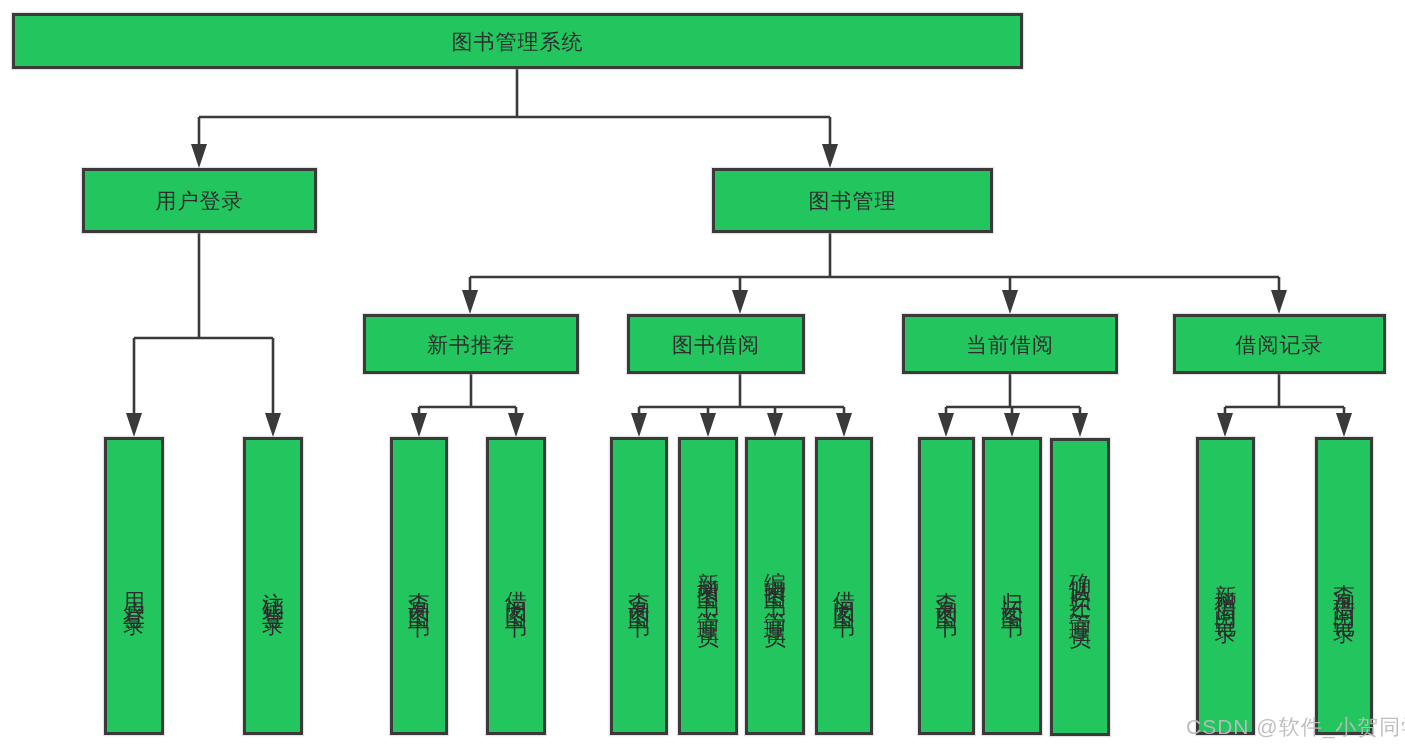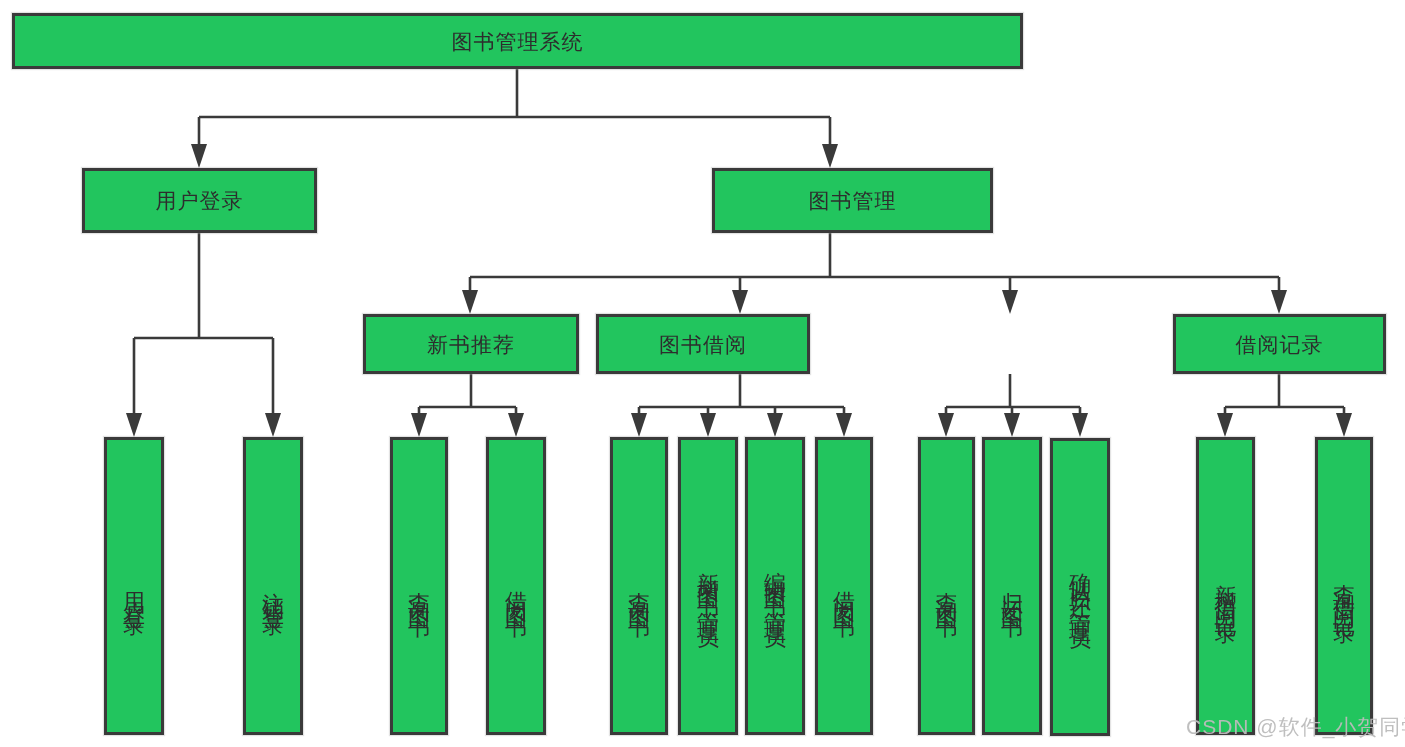--- a/index.html
+++ b/index.html
@@ -111,22 +111,25 @@
   <div class="node" style="left:82px;top:168px;width:235px;height:65px">
     <span class="htext">用户登录</span>
   </div>
   <div class="node" style="left:712px;top:168px;width:281px;height:65px">
     <span class="htext">图书管理</span>
   </div>
 
   <div class="node" style="left:363px;top:314px;width:216px;height:60px">
     <span class="htext">新书推荐</span>
   </div>
-  <div class="node" style="left:596px;top:314px;width:214px;height:60px">
+  <div class="node" style="left:627px;top:314px;width:178px;height:60px">
     <span class="htext">图书借阅</span>
+  </div>
+  <div class="node" style="left:902px;top:314px;width:216px;height:60px">
+    <span class="htext">当前借阅</span>
   </div>
   <div class="node" style="left:1173px;top:314px;width:213px;height:60px">
     <span class="htext">借阅记录</span>
   </div>
 
   <div class="node" style="left:104px;top:437px;width:60px;height:298px">
     <span class="vtext">用户登录</span>
   </div>
   <div class="node" style="left:243px;top:437px;width:60px;height:298px">
     <span class="vtext">注销登录</span>

